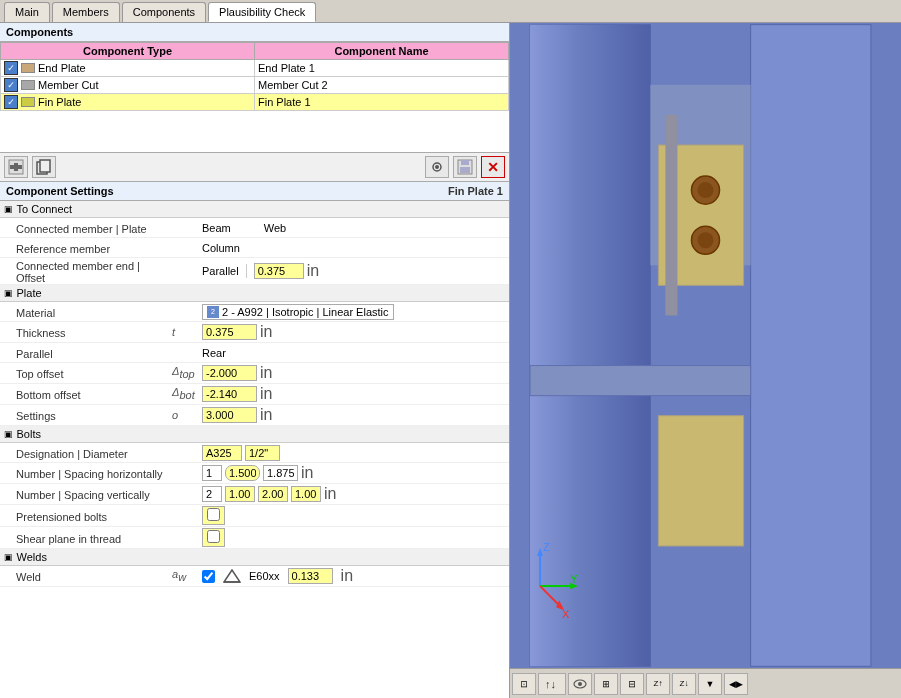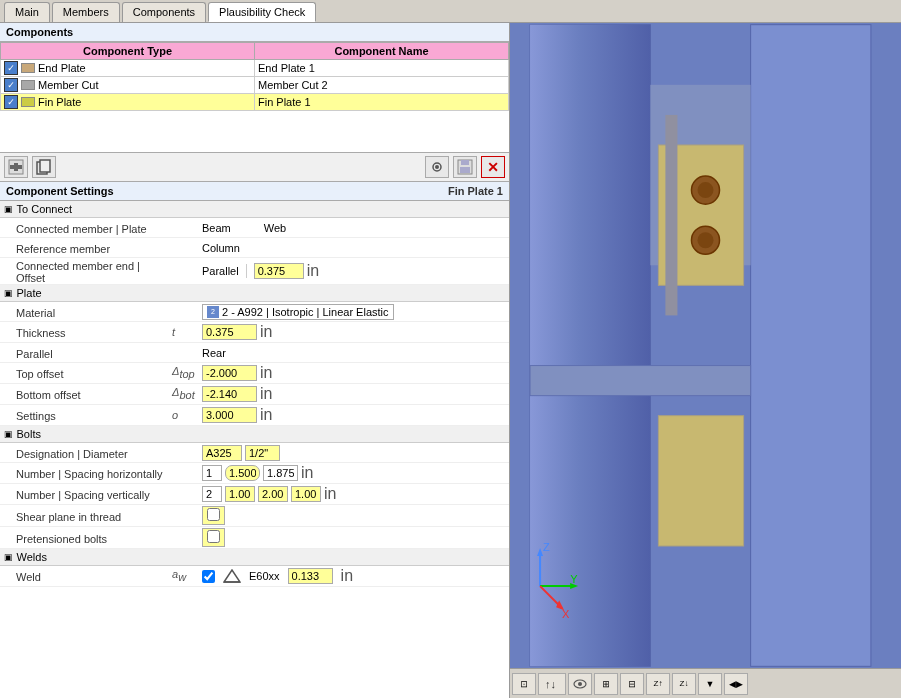--- a/index.html
+++ b/index.html
@@ -447,30 +447,30 @@
           <span class="prop-mid"></span>
           <span class="prop-value">
             <input type="text" class="input-white" style="width: 20px;" value="2">
             <input type="text" class="input-yellow" style="width: 30px;" value="1.000">
             <input type="text" class="input-yellow" style="width: 30px;" value="2.000">
             <input type="text" class="input-yellow" style="width: 30px;" value="1.000">
             <span class="unit-label">in</span>
           </span>
         </div>
         <div class="prop-row">
-          <span class="prop-label">Shear plane in thread</span>
+          <span class="prop-label">Pretensioned bolts</span>
           <span class="prop-mid"></span>
           <span class="prop-value">
             <span style="background:#ffff99; border:1px solid #aaa; padding:1px 4px; display:inline-block;">
               <input type="checkbox" style="margin: 0px;">
             </span>
           </span>
         </div>
         <div class="prop-row">
-          <span class="prop-label">Pretensioned bolts</span>
+          <span class="prop-label">Shear plane in thread</span>
           <span class="prop-mid"></span>
           <span class="prop-value">
             <span style="background:#ffff99; border:1px solid #aaa; padding:1px 4px; display:inline-block;">
               <input type="checkbox" style="margin: 0px;">
             </span>
           </span>
         </div>
       </div>
 
       <div class="settings-section">

